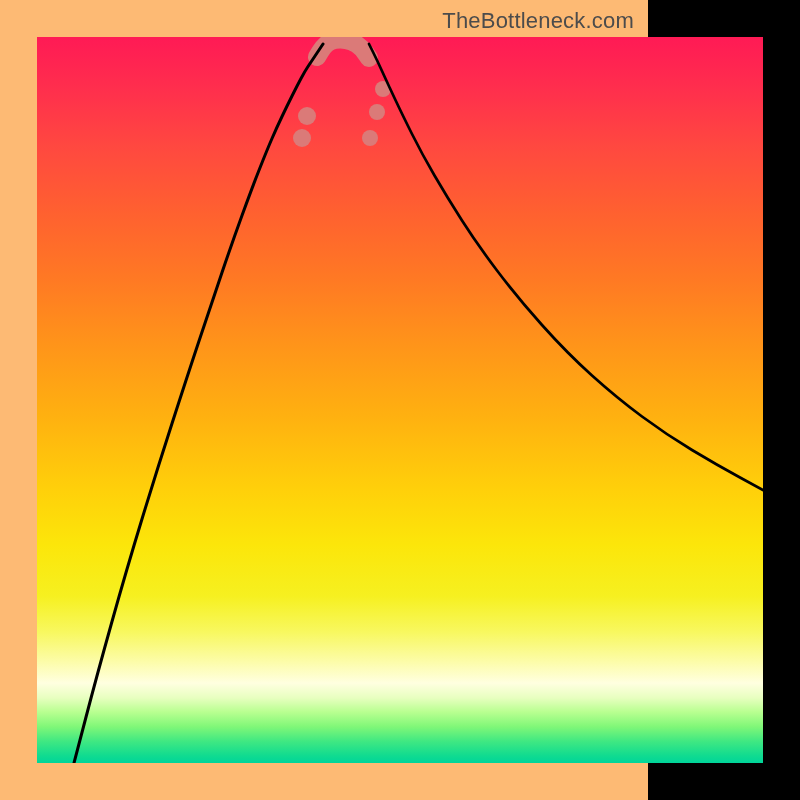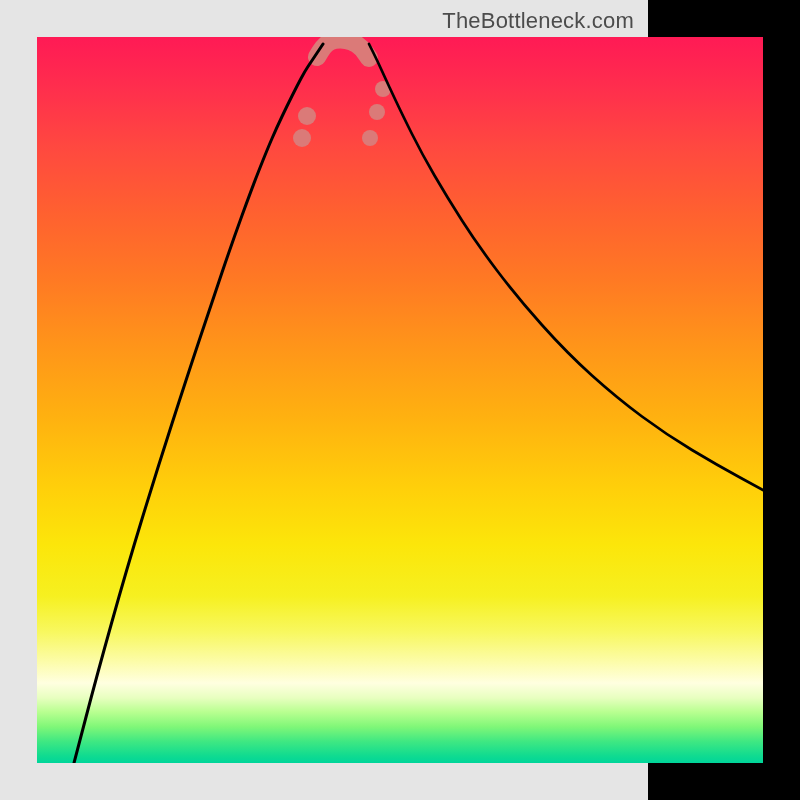--- a/index.html
+++ b/index.html
@@ -10,21 +10,21 @@
     overflow: hidden;
     background: #000;
     font-family: Arial, Helvetica, sans-serif;
   }
   .frame {
     position: absolute;
     left: 0;
     top: 0;
     width: 648px;
     height: 800px;
-    background: #e5e5e5;
+    background: #fdba74;
   }
   .plot-area {
     position: absolute;
     left: 37px;
     top: 37px;
     width: 726px;
     height: 726px;
     overflow: hidden;
   }
   .gradient-bg {

